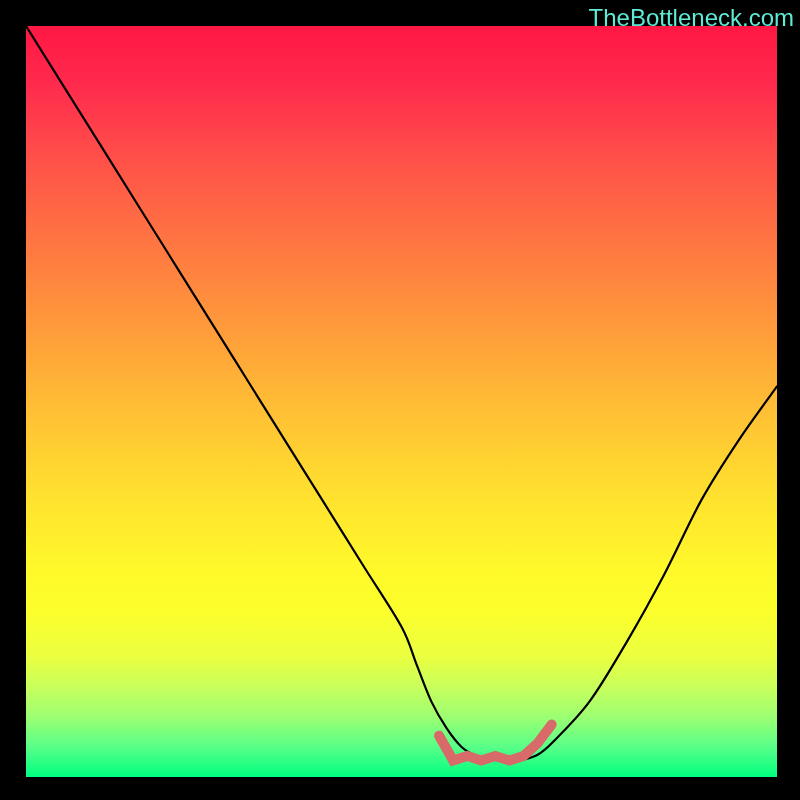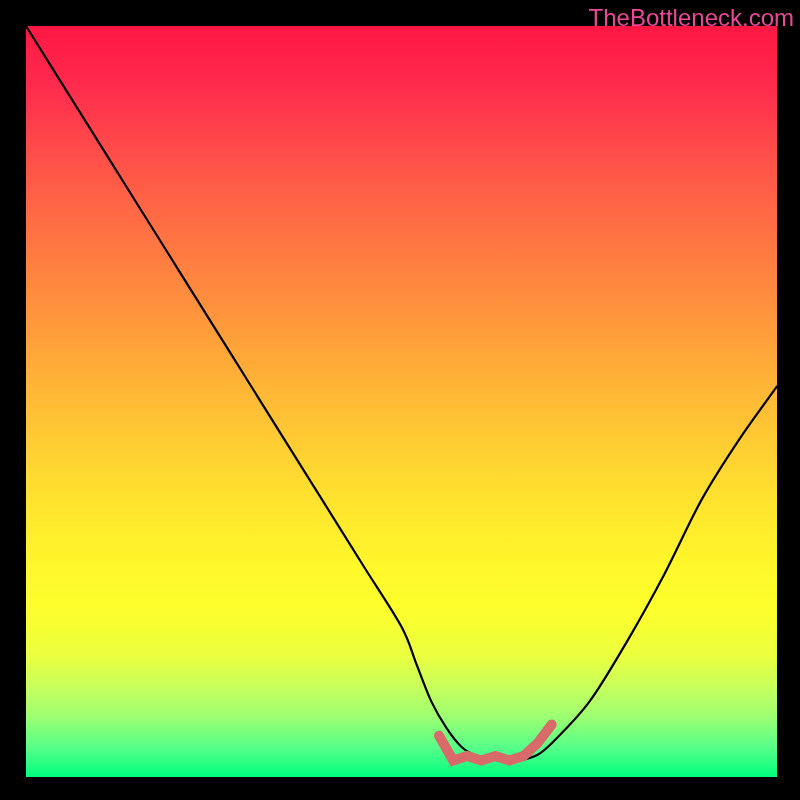--- a/index.html
+++ b/index.html
@@ -8,21 +8,21 @@
     width: 800px;
     height: 800px;
     background: #000;
     position: relative;
     font-family: Arial, sans-serif;
   }
   .watermark {
     position: absolute;
     top: 4px;
     right: 6px;
-    color: #ec4899;
+    color: #5eead4;
     font-size: 24px;
     font-weight: 400;
     z-index: 10;
     margin-left: 20px;
   }
   .plot-area {
     position: absolute;
     left: 26px;
     top: 26px;
     width: 751px;

